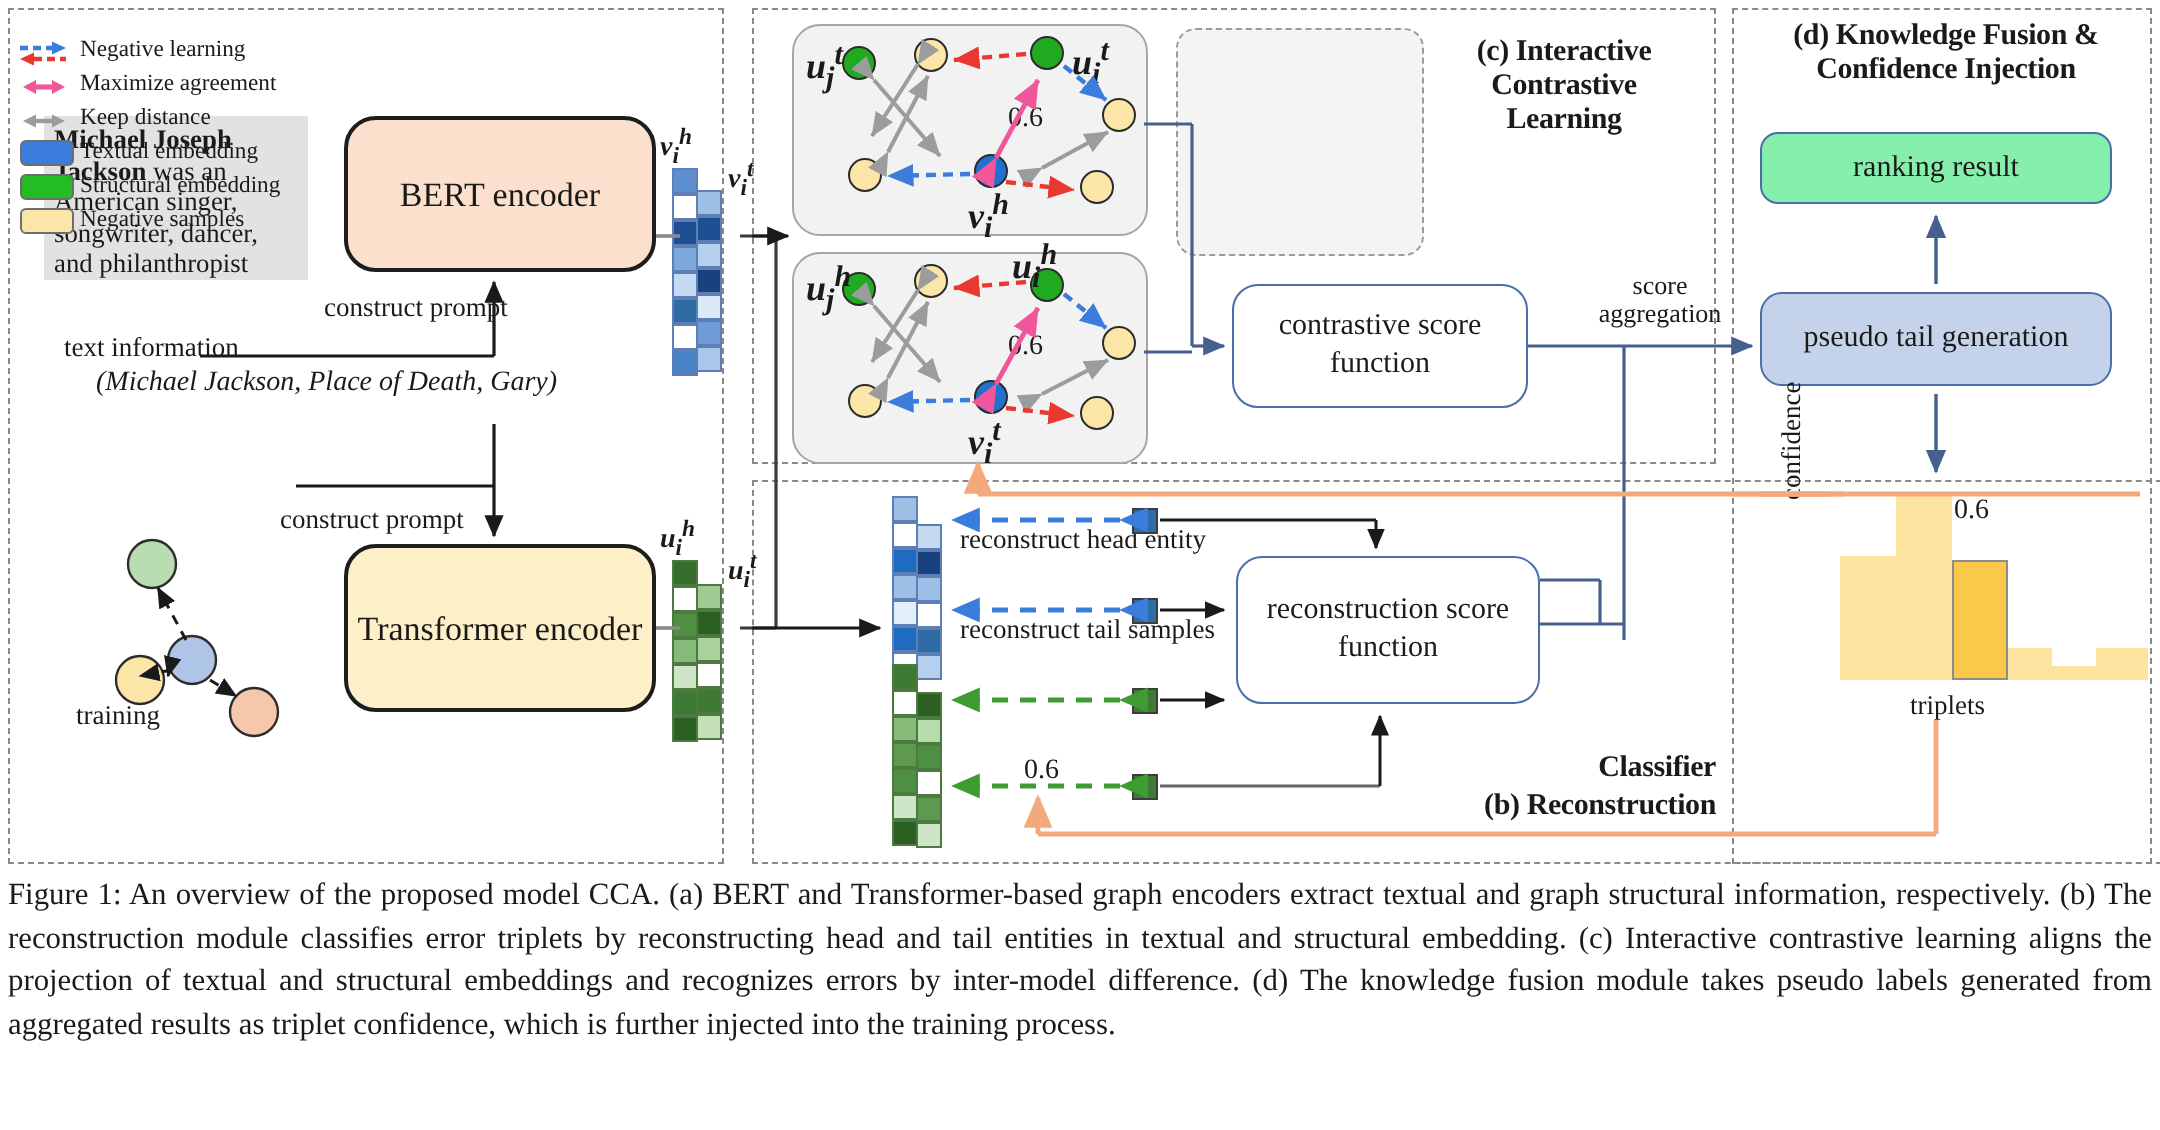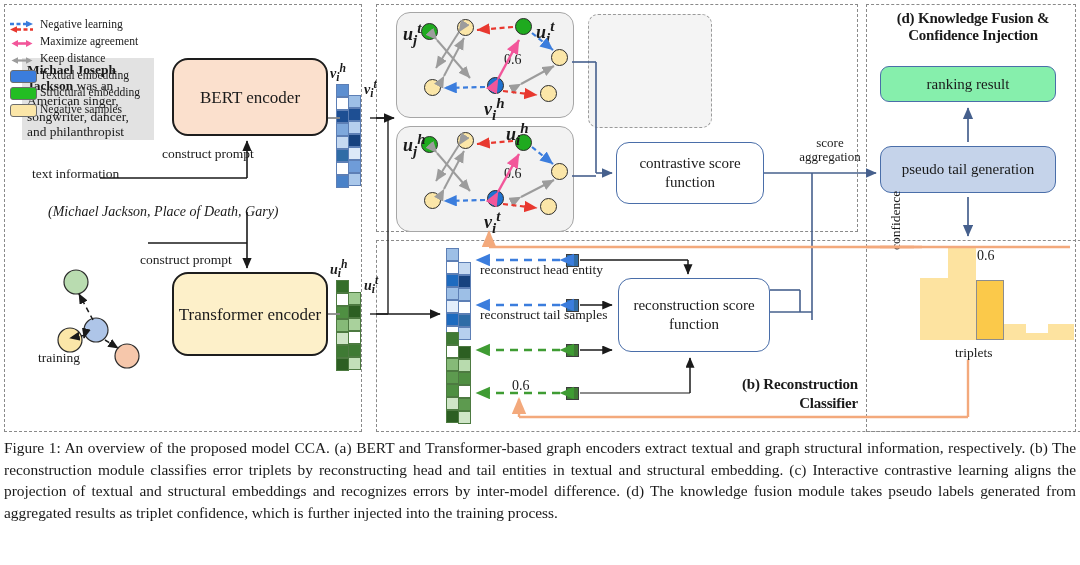--- a/index.html
+++ b/index.html
@@ -42,21 +42,21 @@
   
   #snippet{position:absolute;left:22px;top:58px;width:132px;height:82px;
            background:#e2e2e2;padding:4px 5px;box-sizing:border-box;
            font-size:13.4px;line-height:15.5px;}
   #snippet b{font-weight:bold;}
 
   .plain{position:absolute;font-size:13.5px;}
   #lbl-textinfo{left:32px;top:166px;}
   #lbl-cp1{left:162px;top:146px;}
   #lbl-cp2{left:140px;top:252px;}
-  #lbl-triple{left:48px;top:204px;font-style:italic;font-size:14px;}
+  #lbl-triple{left:48px;top:184px;font-style:italic;font-size:14px;}
   #lbl-subgraph{left:38px;top:350px;}
   #lbl-rhead{left:480px;top:262px;font-size:13.5px;}
   #lbl-rtail{left:480px;top:307px;font-size:13.5px;}
   #lbl-scoreagg{left:795px;top:136px;width:70px;text-align:center;
                 font-size:13px;line-height:14px;}
   #lbl-triplets{left:955px;top:345px;font-size:13.5px;}
   #lbl-confidence{left:888px;top:250px;font-size:13.5px;
                   transform:rotate(-90deg);transform-origin:left top;
                   white-space:nowrap;}
   #val-b06{left:512px;top:378px;font-size:14px;}
@@ -110,27 +110,32 @@
 </head>
 <body>
 
 <div class="fig">
 
   <div class="panel" id="panel-a"></div>
   <div class="panel" id="panel-c"></div>
   <div class="panel" id="panel-b"></div>
   <div class="panel" id="panel-d"></div>
 
+  <div class="ptitle" id="title-c">
+    <div>(c) Interactive</div>
+    <div>Contrastive</div>
+    <div>Learning</div>
+  </div>
   <div class="ptitle" id="title-d">
     <div>(d) Knowledge Fusion &amp;</div>
     <div>Confidence Injection</div>
   </div>
   <div class="ptitle" id="title-b">
+    <div>Classifier</div>
     <div>(b) Reconstruction</div>
-    <div>Classifier</div>
   </div>
 
   <div id="snippet"><b>Michael Joseph Jackson</b><span> was an American singer, songwriter, dancer, and philanthropist</span></div>
 
   <div class="plain" id="lbl-textinfo">text information</div>
   <div class="plain" id="lbl-cp1">construct prompt</div>
   <div class="plain" id="lbl-cp2">construct prompt</div>
   <div class="plain" id="lbl-triple">(Michael Jackson, Place of Death, Gary)</div>
   <div class="plain" id="lbl-subgraph">training</div>
 

